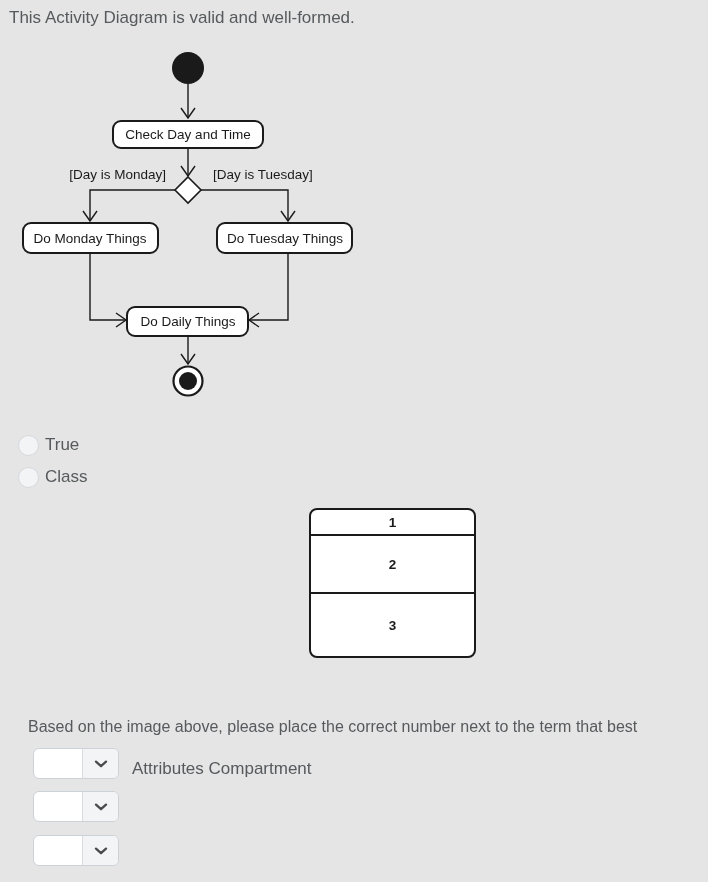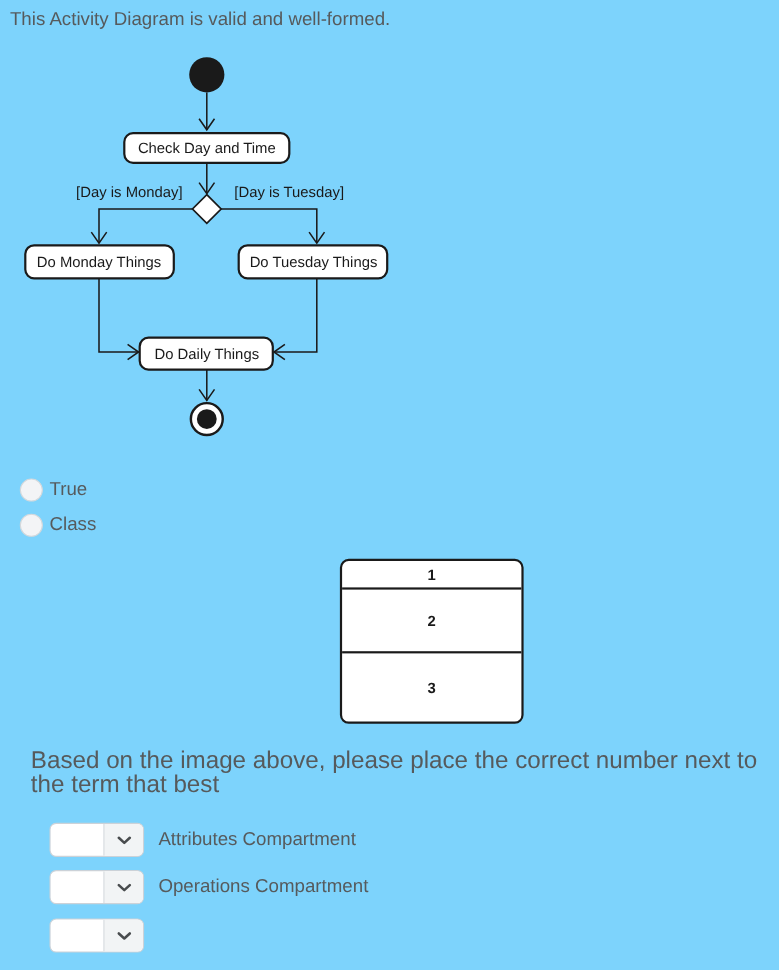--- a/index.html
+++ b/index.html
@@ -2,21 +2,21 @@
 <html><head>
 <meta charset="utf-8">
 <style>
   * { margin: 0; padding: 0; box-sizing: border-box; }
   html, body { background: #ffffff; }
   body { font-family: "Liberation Sans", "DejaVu Sans", sans-serif; }
   .page {
     position: relative;
     width: 708px;
     height: 882px;
-    background: #7dd3fc;
+    background: #e5e5e5;
     overflow: hidden;
   }
   .q-title {
     position: absolute;
     left: 9px;
     top: 8px;
     font-size: 17px;
     color: #565a5c;
   }
   svg.activity-diagram {
@@ -68,30 +68,30 @@
     font-size: 13.5px;
     font-weight: bold;
     color: #1a1a1a;
   }
   .compartment.c1 { height: 26px; border-bottom: 2px solid #1a1a1a; }
   .compartment.c2 { height: 58px; border-bottom: 2px solid #1a1a1a; }
   .compartment.c3 { flex: 1; }
   .q2-prompt {
     position: absolute;
     left: 28px;
-    top: 680px;
-    font-size: 22px;
+    top: 716px;
+    font-size: 16px;
     line-height: 21.5px;
     color: #565a5c;
   }
   .select-row {
     position: absolute;
-    left: 45px;
-    display: flex;
-    align-items: flex-start;
+    left: 33px;
+    display: flex;
+    align-items: flex-end;
   }
   .ui-select {
     width: 86px;
     height: 31px;
     border: 1px solid #ccd2d8;
     border-radius: 6px;
     background: #ffffff;
     display: flex;
     overflow: hidden;
     cursor: pointer;
@@ -224,21 +224,20 @@
 
   <div class="select-row" style="top:791px">
     <div class="ui-select">
       <div class="select-value"></div>
       <div class="select-arrow">
         <svg width="14" height="8" viewBox="0 0 14 8">
             <path d="M2 1.6 L7 6.2 L12 1.6" fill="none" stroke="#494c4e" stroke-width="2.3" stroke-linecap="round" stroke-linejoin="round"></path>
           </svg>
       </div>
     </div>
-    <div class="select-label">Operations Compartment</div>
   </div>
 
   <div class="select-row" style="top:835px">
     <div class="ui-select">
       <div class="select-value"></div>
       <div class="select-arrow">
         <svg width="14" height="8" viewBox="0 0 14 8">
             <path d="M2 1.6 L7 6.2 L12 1.6" fill="none" stroke="#494c4e" stroke-width="2.3" stroke-linecap="round" stroke-linejoin="round"></path>
           </svg>
       </div>

